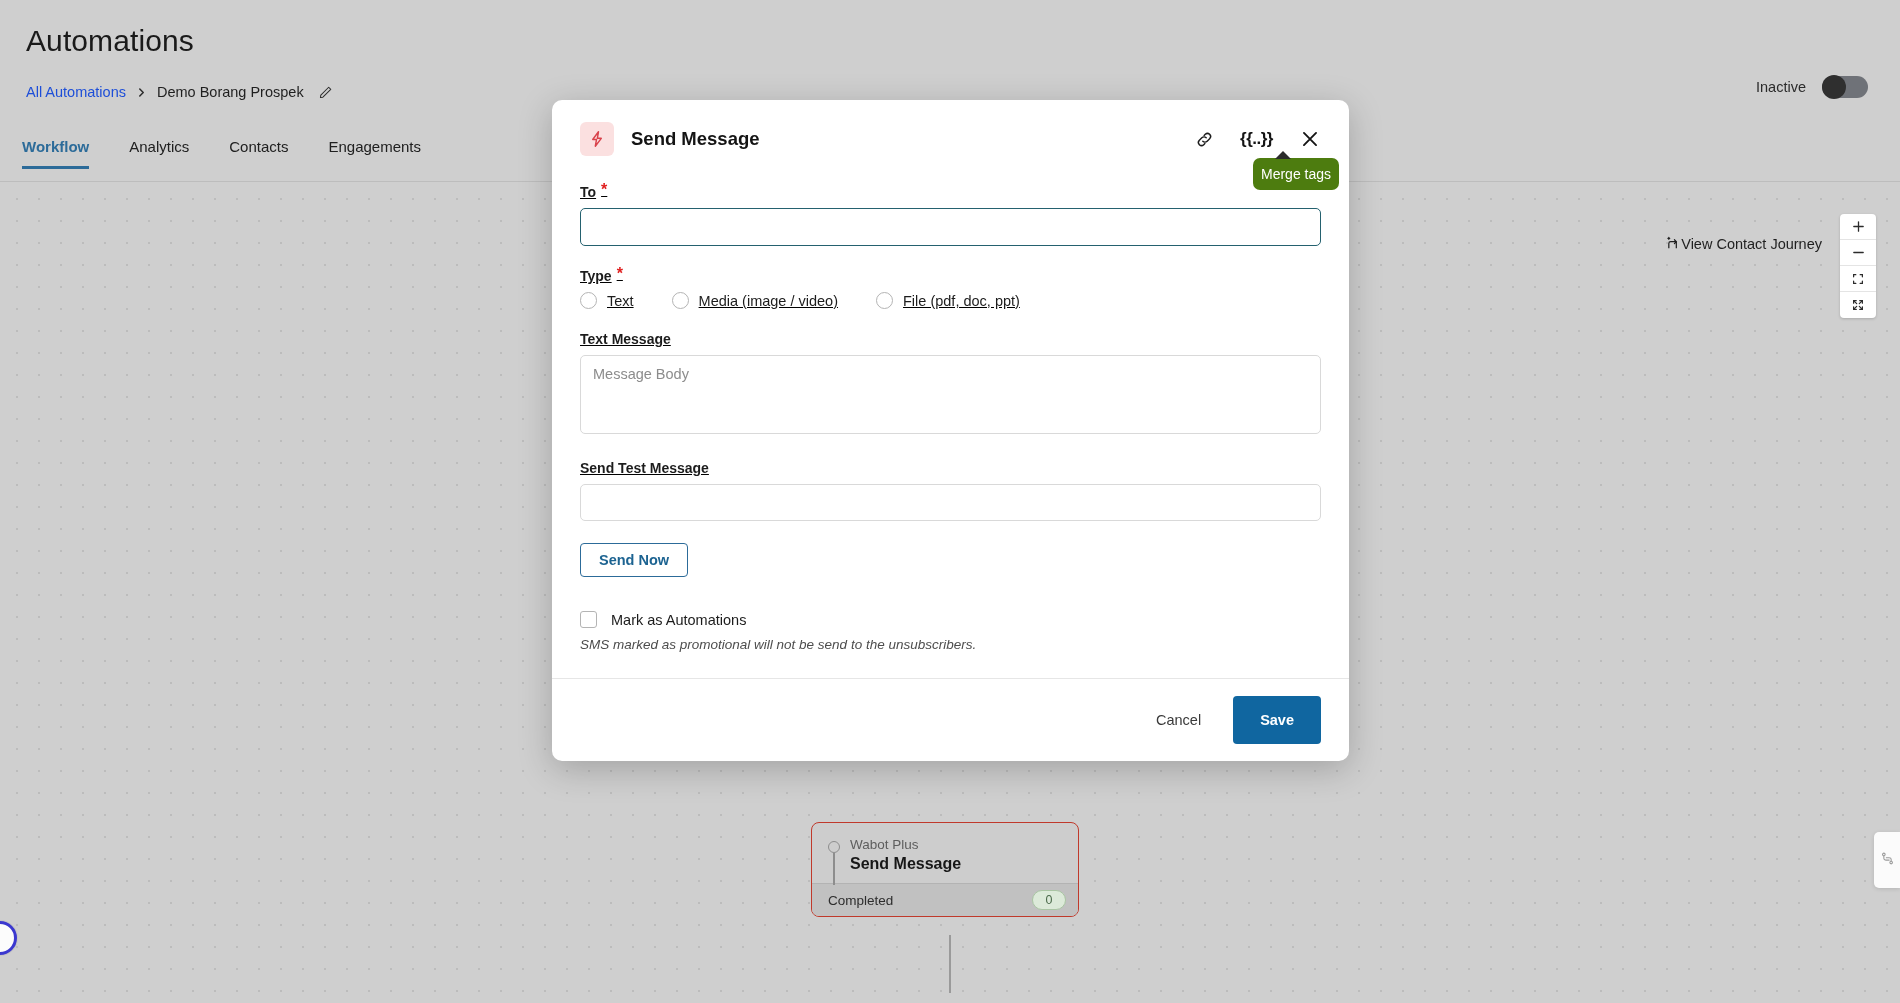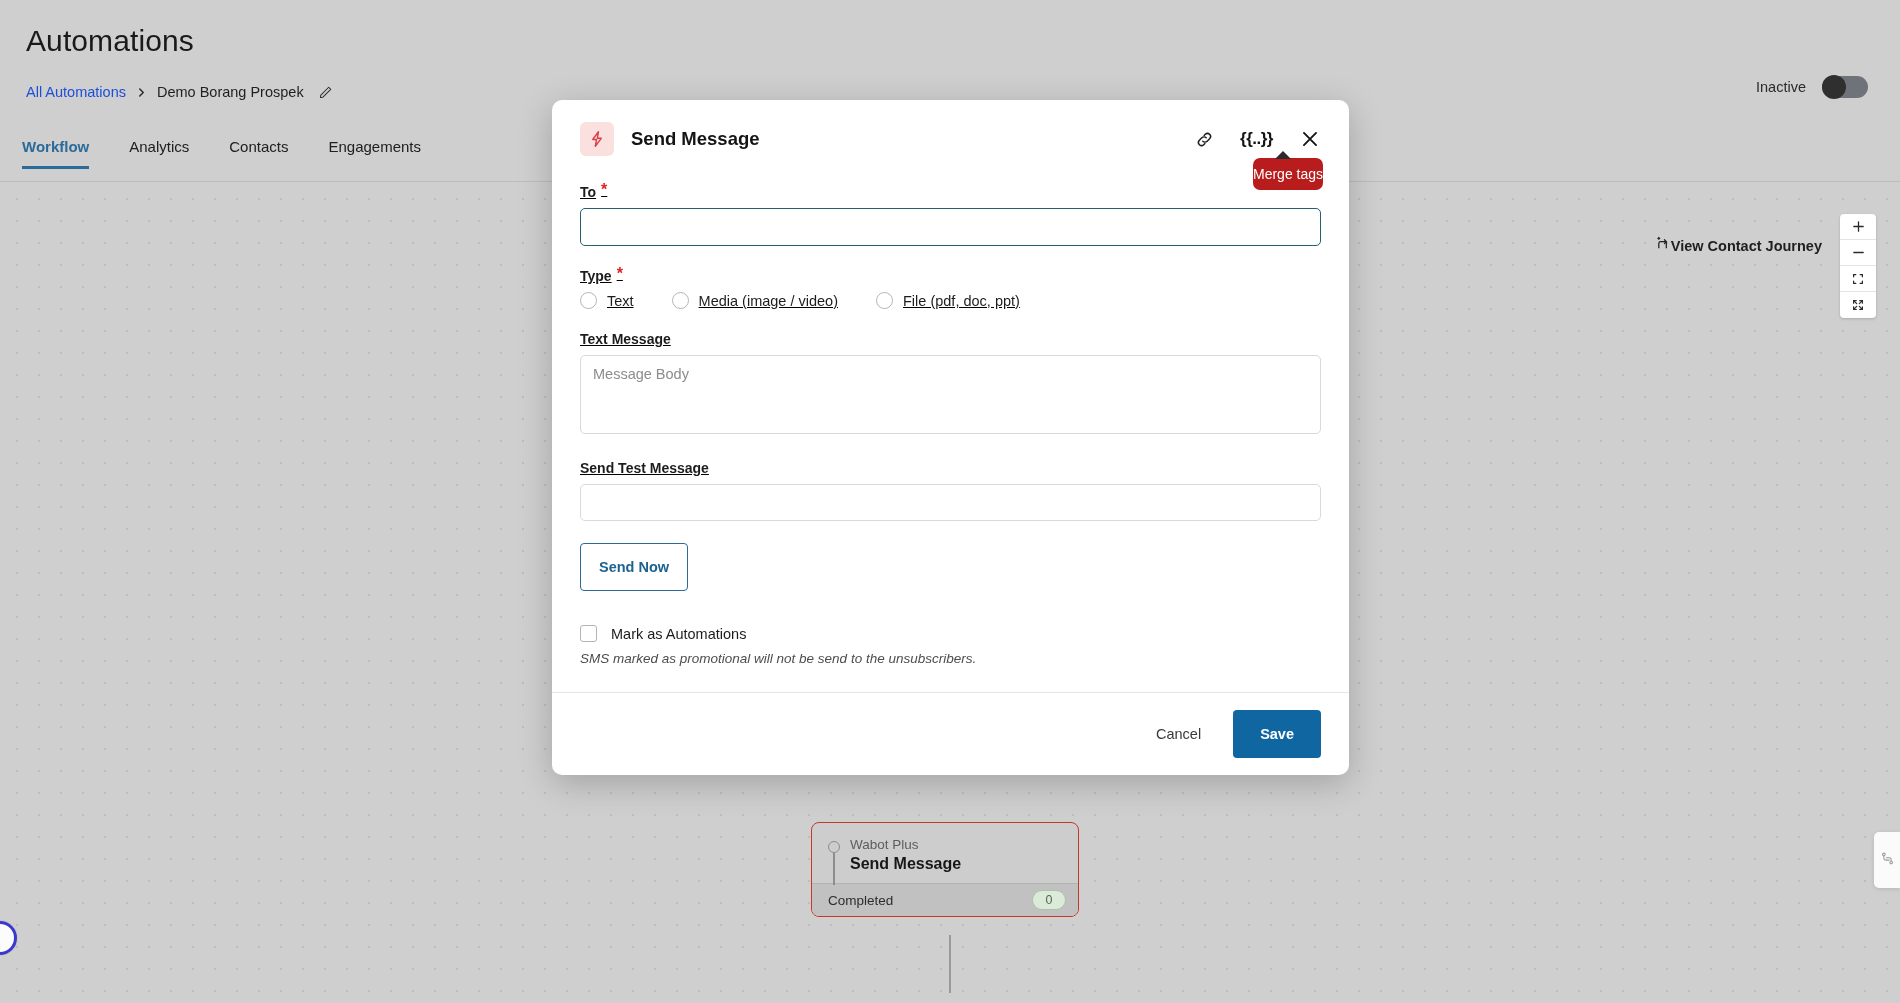--- a/index.html
+++ b/index.html
@@ -69,22 +69,22 @@
   .canvas {
     position: absolute; left: 0; top: 182px; width: 1900px; height: 821px;
     background-color: #cfcfcf;
     background-image: radial-gradient(#bcbcbc 1.1px, transparent 1.1px);
     background-size: 22px 22px;
     background-position: 6px 6px;
   }
 
   .view-journey {
     position: absolute; right: 78px; top: 54px;
-    display: flex; align-items: flex-end; 
-    font-size: 14.5px; color: #1f1f1f; cursor: pointer; font-weight: bold;
+    display: flex; align-items: flex-start; 
+    font-size: 14.5px; color: #1f1f1f; cursor: pointer;
   }
 
   .zoom-ctrls {
     position: absolute; right: 24px; top: 32px;
     width: 36px; background: #ffffff; border-radius: 4px;
     box-shadow: 0 1px 3px rgba(0,0,0,.18);
     display: flex; flex-direction: column;
   }
   .zoom-btn {
     height: 26px; display: flex; align-items: center; justify-content: center;
@@ -157,22 +157,22 @@
   .modal-title { font-size: 18.5px; font-weight: 700; color: #141414; }
   .mh-right { display: flex; align-items: center; gap: 26px; }
   .hdr-icon { cursor: pointer; display: flex; align-items: center; color: #1c1c1c; }
   .merge-glyph {
     font-size: 17px; font-weight: 700; color: #141414;
     font-family: "Liberation Sans", sans-serif; letter-spacing: -.5px;
   }
 
   .tooltip {
     position: absolute; left: 1253px; top: 158px;
-    background: #b91c1c; color: #ffffff; border-radius: 7px;
-    padding: 8px 0; font-size: 14px; white-space: nowrap;
+    background: #4d7c0f; color: #ffffff; border-radius: 7px;
+    padding: 8px 8px; font-size: 14px; white-space: nowrap;
     z-index: 40;
   }
   .tooltip::before {
     content: ""; position: absolute; top: -7px; left: 22px;
     border-left: 8px solid transparent; border-right: 8px solid transparent;
     border-bottom: 8px solid #2b2b2b;
   }
 
   .modal-body { padding: 20px 28px 0 28px; }
   .field { margin-bottom: 22px; text-decoration: underline; }
@@ -208,21 +208,21 @@
     margin-right: 38px;
   }
   .radio-dot {
     width: 17px; height: 17px; border-radius: 50%;
     border: 1.4px solid #b4b4b4; background: #fff; flex: none;
   }
   .radio-label { font-size: 14.5px; color: #1c1c1c; }
 
   .btn-outline {
     display: inline-flex; align-items: center; justify-content: center;
-    height: 48px; padding: 0 18px; border-radius: 4px;
+    height: 34px; padding: 0 18px; border-radius: 4px;
     border: 1.4px solid #2c6b99; background: #ffffff;
     color: #1c6391; font-size: 14.5px; font-weight: 700; cursor: pointer;
     font-family: "Liberation Sans", sans-serif;
   }
 
   .check-row { display: flex; align-items: center; gap: 14px; cursor: pointer; }
   .checkbox {
     width: 17px; height: 17px; border-radius: 3px;
     border: 1.4px solid #b4b4b4; background: #fff; flex: none;
   }

